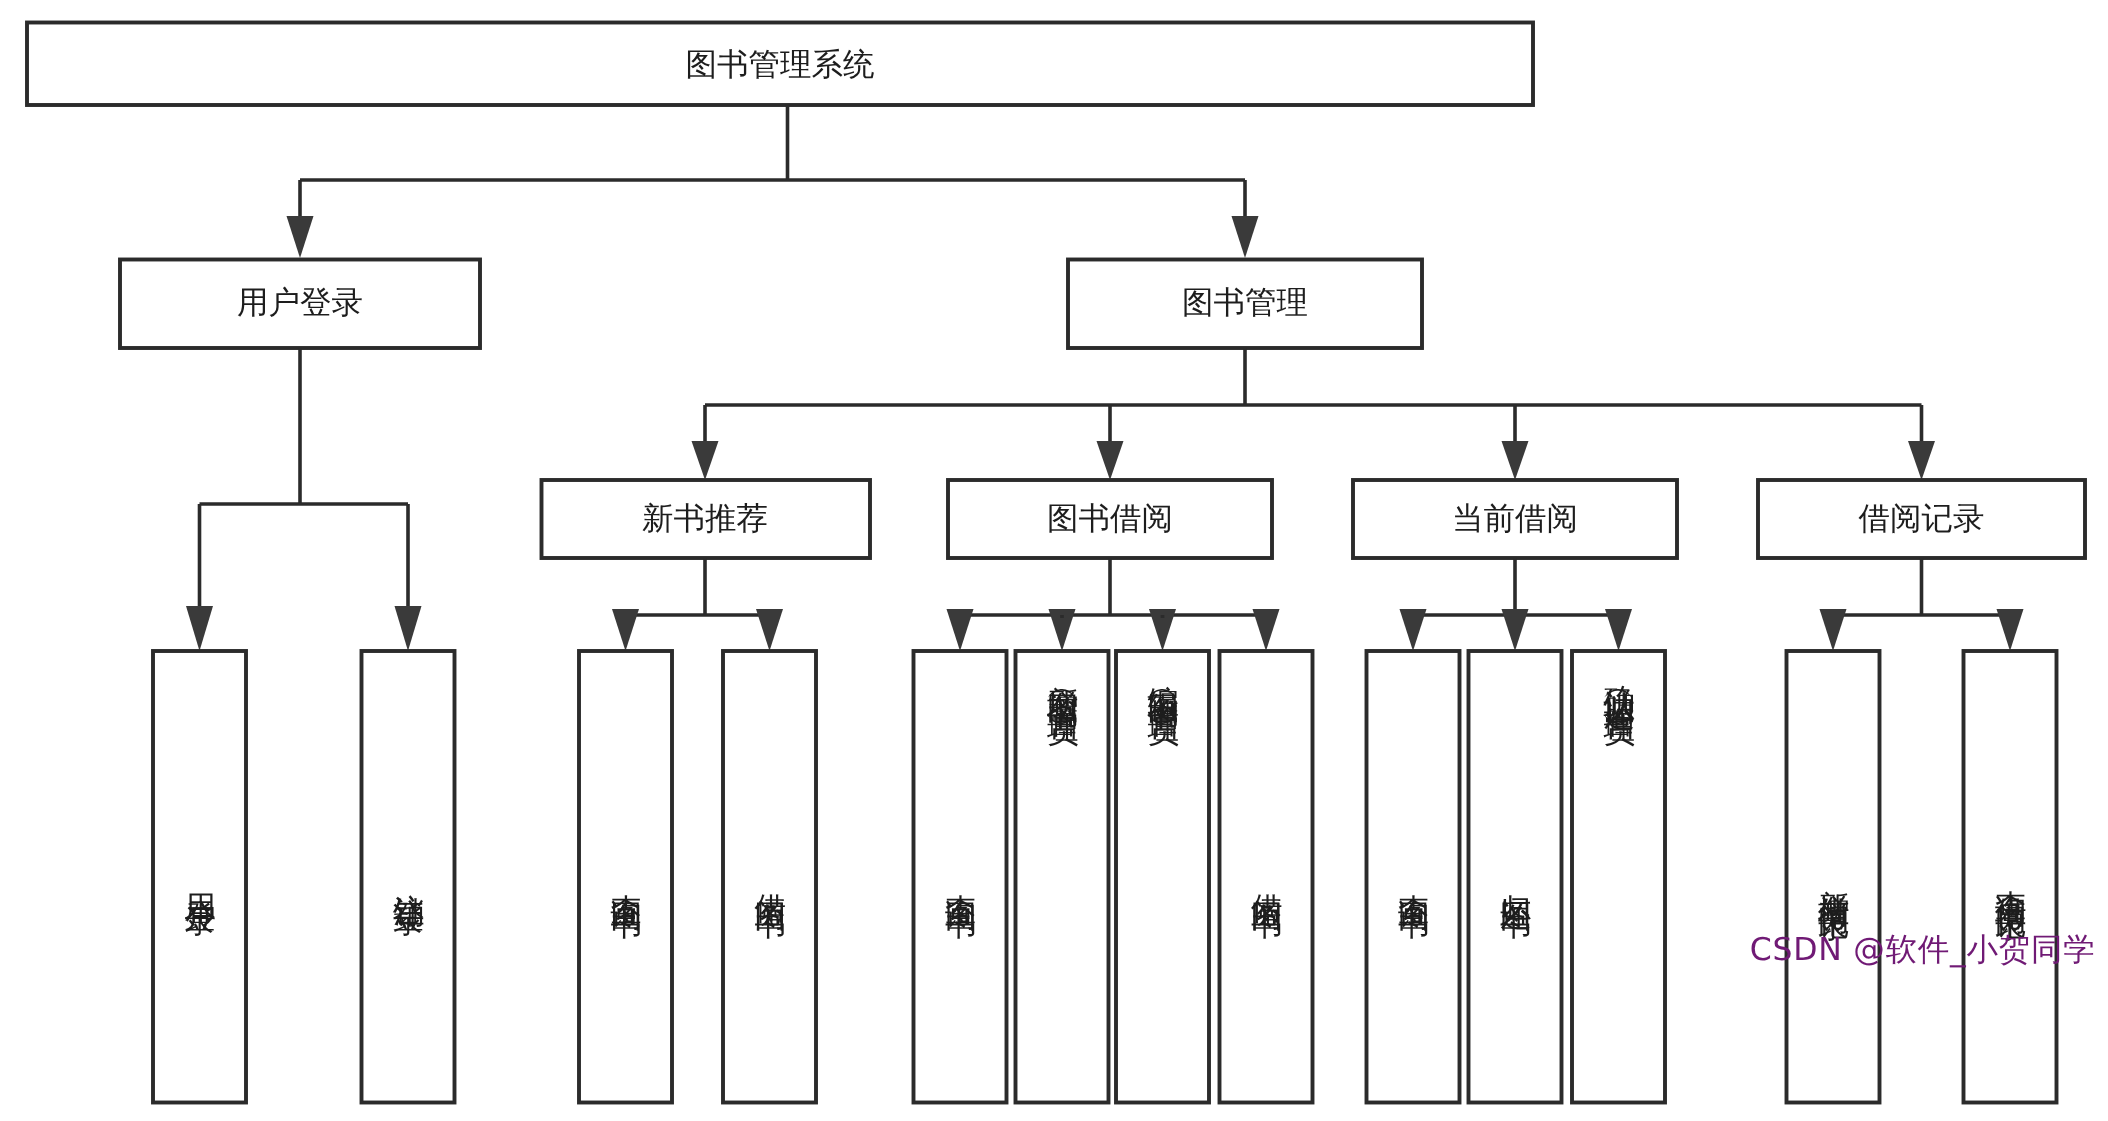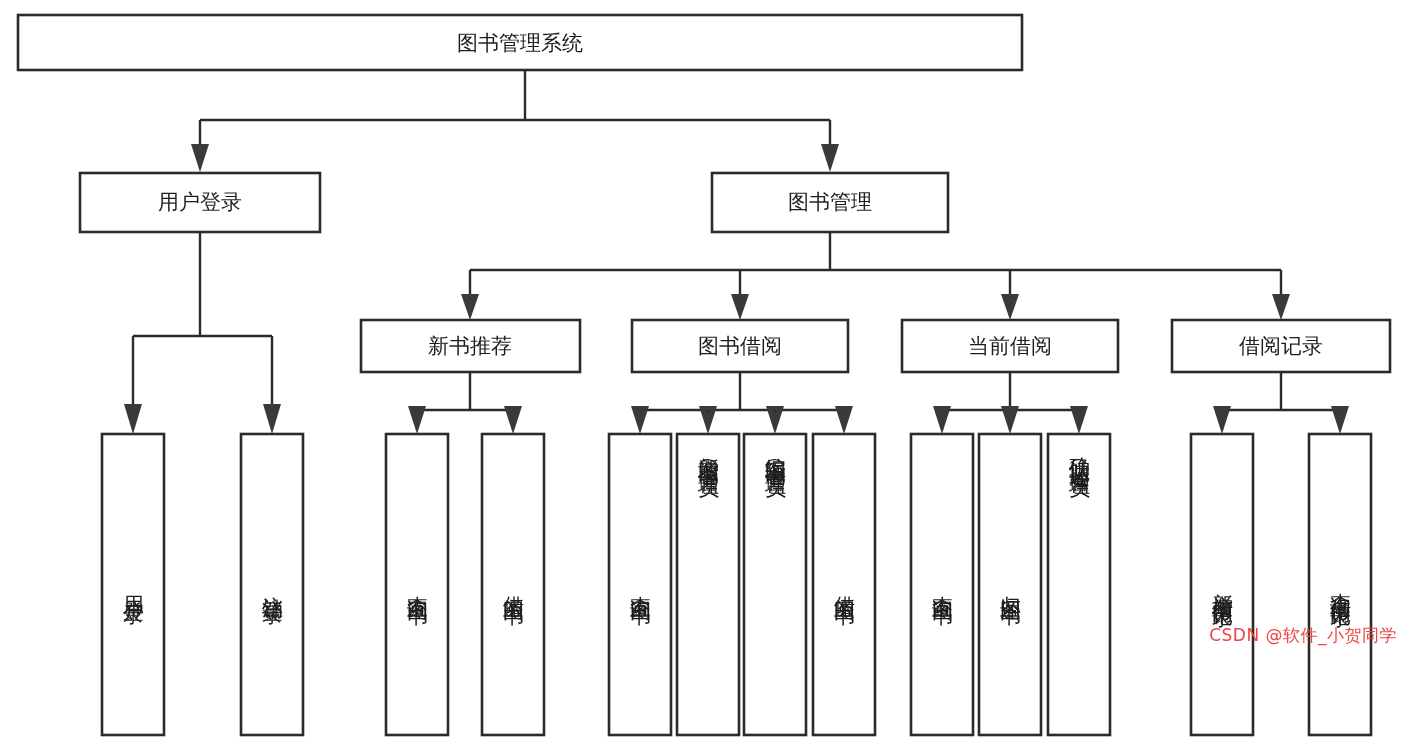--- a/index.html
+++ b/index.html
@@ -63,22 +63,22 @@
     line-height: 1.1;
     color: #1d1d1d;
     letter-spacing: 3px;
     white-space: nowrap;
   }
   .watermark {
     position: absolute;
     right: 8px;
     bottom: 4px;
     font-family: "DejaVu Sans", "Liberation Sans", sans-serif;
-    font-size: 17px;
-    color: #ef4444;
+    font-size: 21px;
+    color: #701a75;
     white-space: nowrap;
     letter-spacing: 0.5px;
   }
 </style>
 </head>
 <body>
 
 <div id="diagram-root">
 
   <svg class="diagram-svg" viewBox="0 0 1405 747" xmlns="http://www.w3.org/2000/svg">

